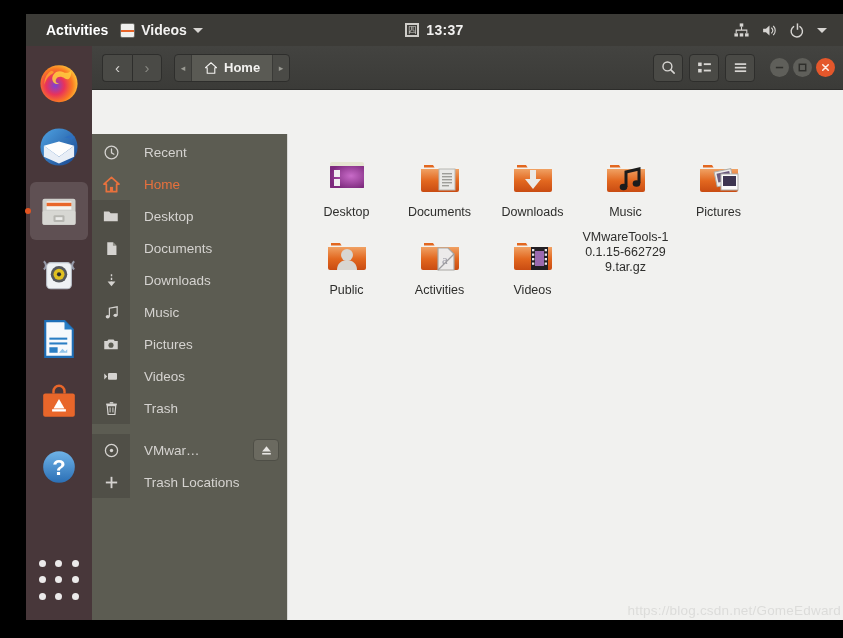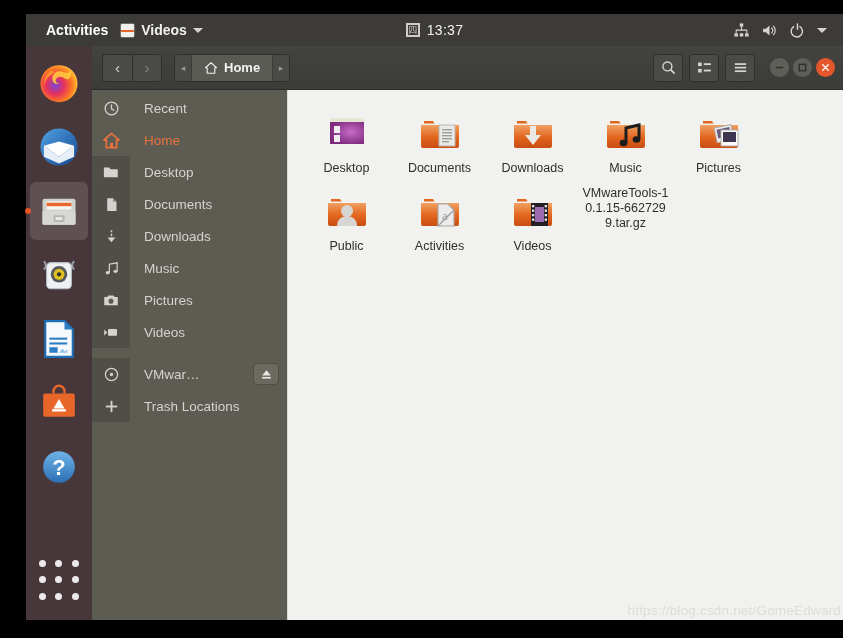--- a/index.html
+++ b/index.html
@@ -41,21 +41,21 @@
     position: absolute; left: 0; right: 0; top: 0; bottom: 0;
     display: flex; align-items: center; justify-content: center;
     gap: 7px; pointer-events: none;
   }
   #clockzone > * { pointer-events: auto; }
   .calglyph {
     width: 14px; height: 14px; border: 2px solid #cfcdc9;
     display: flex; align-items: center; justify-content: center;
     font-size: 9px; font-weight: normal; color: #cfcdc9; line-height: 1;
   }
-  #clocktext { font-size: 14px; font-weight: normal; color: #f2f1f0; letter-spacing: .3px; text-align: center; }
+  #clocktext { font-size: 14px; font-weight: bold; color: #f2f1f0; letter-spacing: .3px; text-align: center; }
   #tray {
     margin-left: auto; display: flex; align-items: center;
     gap: 11px; padding-right: 16px;
   }
   .tray-ic { width: 17px; height: 17px; display: block; }
 
   
   #dock {
     position: absolute; left: 26px; top: 46px;
     width: 66px; height: 574px;
@@ -132,21 +132,21 @@
   #hb-right { margin-left: auto; display: flex; align-items: center; gap: 6px; }
   .hb-sq { width: 30px; }
   #wctl { display: flex; align-items: center; gap: 4px; margin-left: 9px; }
   .wbtn {
     width: 19px; height: 19px; border-radius: 50%;
     background: #5f5f5a;
     display: flex; align-items: center; justify-content: center;
     cursor: pointer;
   }
   .wbtn.close { background: #e4572b; }
-  #body { flex: 1; display: flex; min-height: 0; }
+  #body { flex: 1; display: flex; min-height: 0; margin-top: 44px; }
 
   
   #sidebar {
     width: 196px; flex: 0 0 196px;
     background: #5c5c52;
     border-right: 1px solid #d8d8d5;
     display: flex; flex-direction: column;
     padding-top: 2px;
   }
   .side-row {
@@ -473,20 +473,31 @@
         <div class="side-row">
           <span class="side-ic">
             <svg width="18" height="18" viewBox="0 0 24 24">
               <rect x="8" y="8" width="12" height="9" rx="1.3" fill="#d5d3d0"></rect>
               <path d="M3 8.5l4 4-4 4z" fill="#d5d3d0"></path>
             </svg>
           </span>
           <span class="side-lbl">Videos</span>
         </div>
 
+        <div class="side-row">
+          <span class="side-ic">
+            <svg width="17" height="17" viewBox="0 0 24 24">
+              <rect x="4.5" y="5" width="15" height="2.3" fill="#d5d3d0"></rect>
+              <path d="M9.5 3h5v2h-5z" fill="#d5d3d0"></path>
+              <path d="M6 8h12l-1.2 12.5H7.2z" fill="none" stroke="#d5d3d0" stroke-width="1.7"></path>
+              <path d="M10 10.5v7M14 10.5v7" stroke="#d5d3d0" stroke-width="1.4"></path>
+            </svg>
+          </span>
+          <span class="side-lbl">Trash</span>
+        </div>
 
         <div class="sp"></div>
 
         <div class="side-row">
           <span class="side-ic">
             <svg width="17" height="17" viewBox="0 0 24 24">
               <circle cx="12" cy="12" r="8.6" fill="none" stroke="#d5d3d0" stroke-width="1.8"></circle>
               <circle cx="12" cy="12" r="2.4" fill="#d5d3d0"></circle>
             </svg>
           </span>

